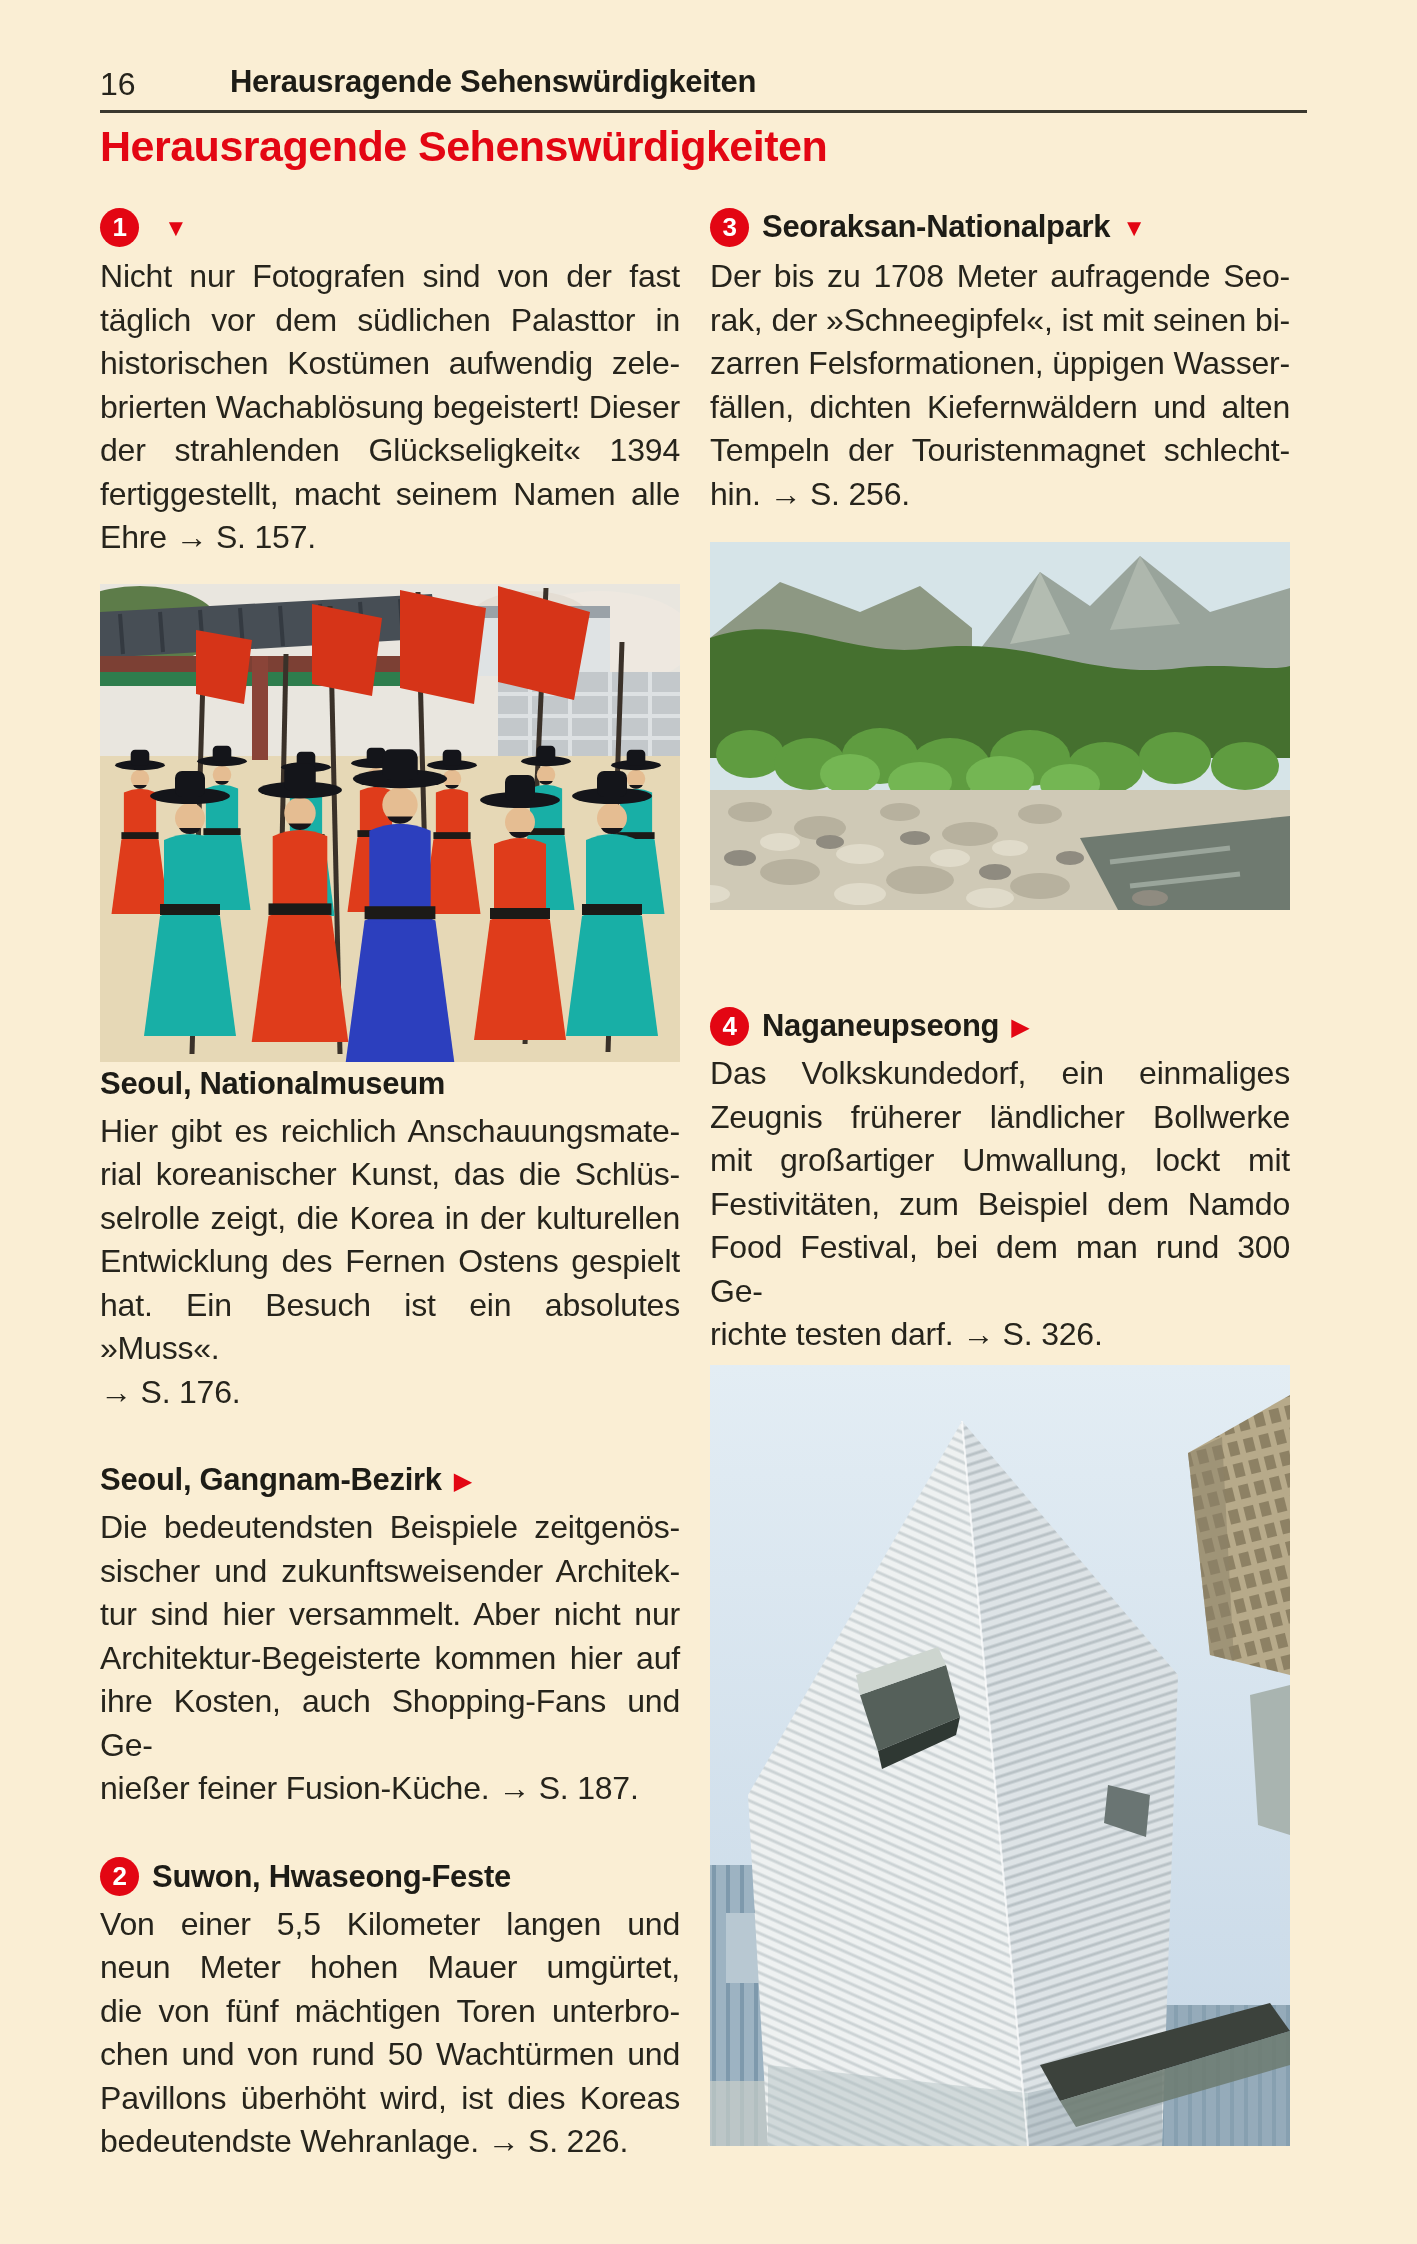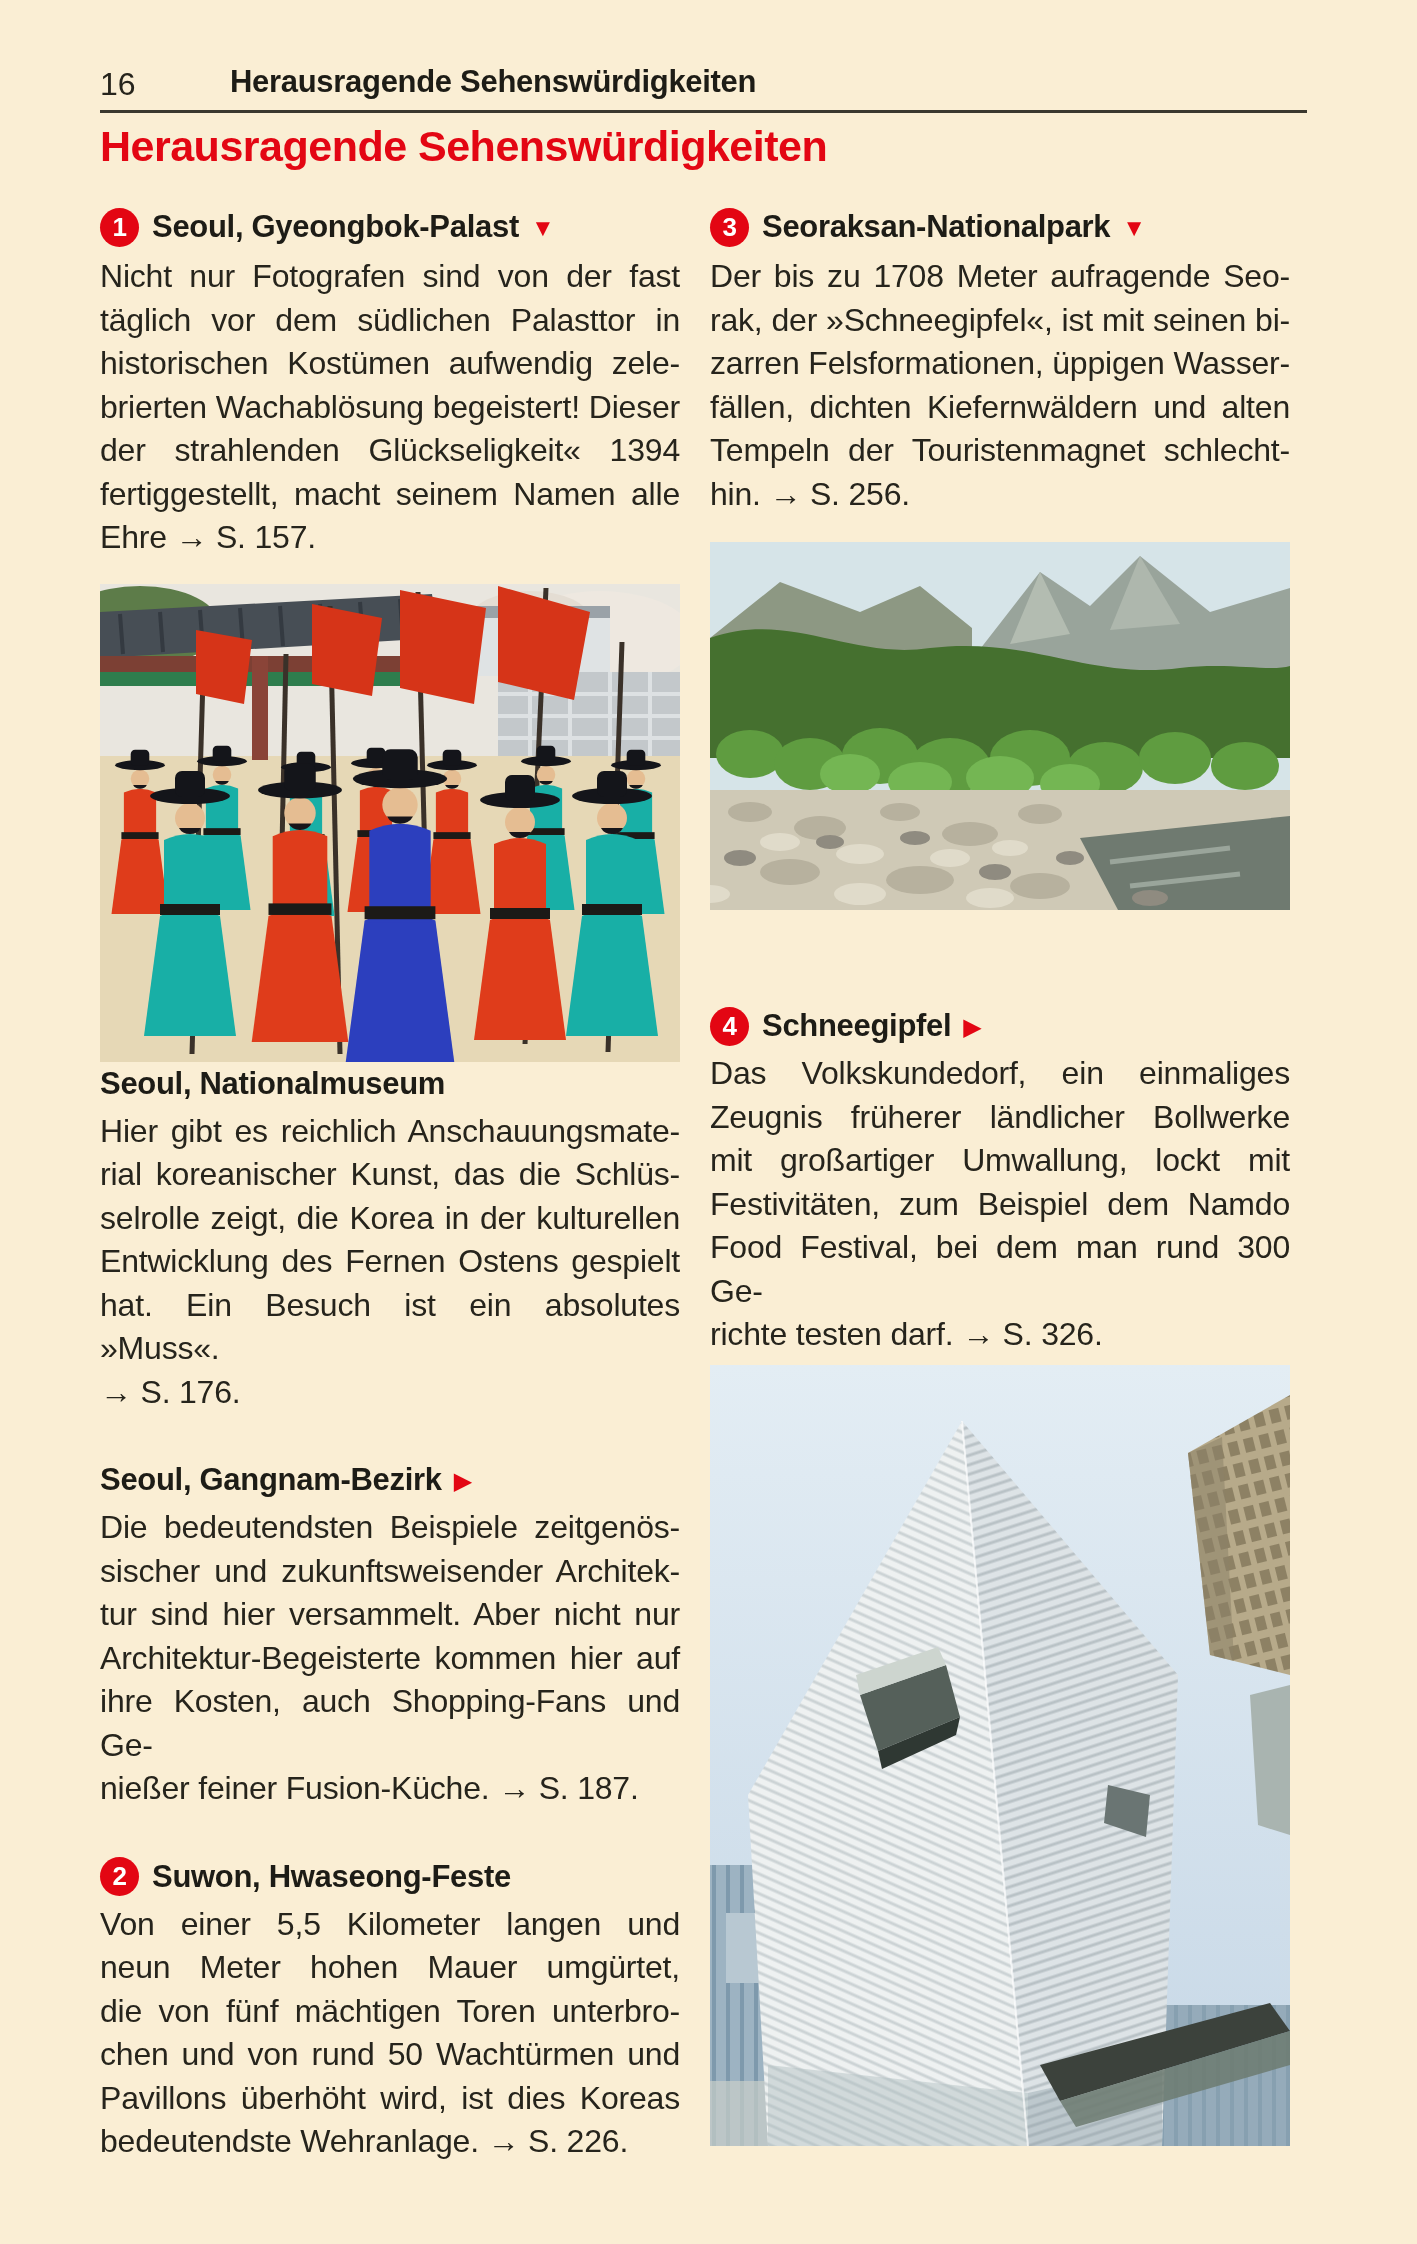--- a/index.html
+++ b/index.html
@@ -44,21 +44,20 @@
 
   <div class="pageno">16</div>
   <div class="runhead">Herausragende Sehenswürdigkeiten</div>
   <div class="rule"></div>
   <div class="main-title">Herausragende Sehenswürdigkeiten</div>
 
   <div class="col col-left">
 
     <div class="entry-heading">
       <span class="num-circle">1</span>
-      <span>Seoul, Gyeongbok-Palast</span>
       <span class="marker">▼</span>
     </div>
     <div class="para">
         <div class="tline">Nicht nur Fotografen sind von der fast</div>
         <div class="tline">täglich vor dem südlichen Palasttor in</div>
         <div class="tline">historischen Kostümen aufwendig zele-</div>
         <div class="tline">brierten Wachablösung begeistert! Dieser</div>
         <div class="tline">der strahlenden Glückseligkeit« 1394</div>
         <div class="tline">fertiggestellt, macht seinem Namen alle</div>
         <div class="tline">Ehre → S. 157.</div>
@@ -228,21 +227,21 @@
           <ellipse cx="205" cy="296" rx="15" ry="7"></ellipse>
             <ellipse cx="285" cy="330" rx="16" ry="8"></ellipse>
           <ellipse cx="360" cy="316" rx="14" ry="7"></ellipse>
             <ellipse cx="440" cy="356" rx="18" ry="8"></ellipse>
         </g>
       </svg>
     </figure>
 
     <div class="entry-heading h-after-image">
       <span class="num-circle">4</span>
-      <span>Schneegipfel</span>
+      <span>Naganeupseong</span>
       <span class="marker">▶</span>
     </div>
     <div class="para tight">
         <div class="tline">Das Volkskundedorf, ein einmaliges</div>
         <div class="tline">Zeugnis früherer ländlicher Bollwerke</div>
         <div class="tline">mit großartiger Umwallung, lockt mit</div>
         <div class="tline">Festivitäten, zum Beispiel dem Namdo</div>
         <div class="tline">Food Festival, bei dem man rund 300 Ge-</div>
         <div class="tline">richte testen darf. → S. 326.</div>
       </div>

